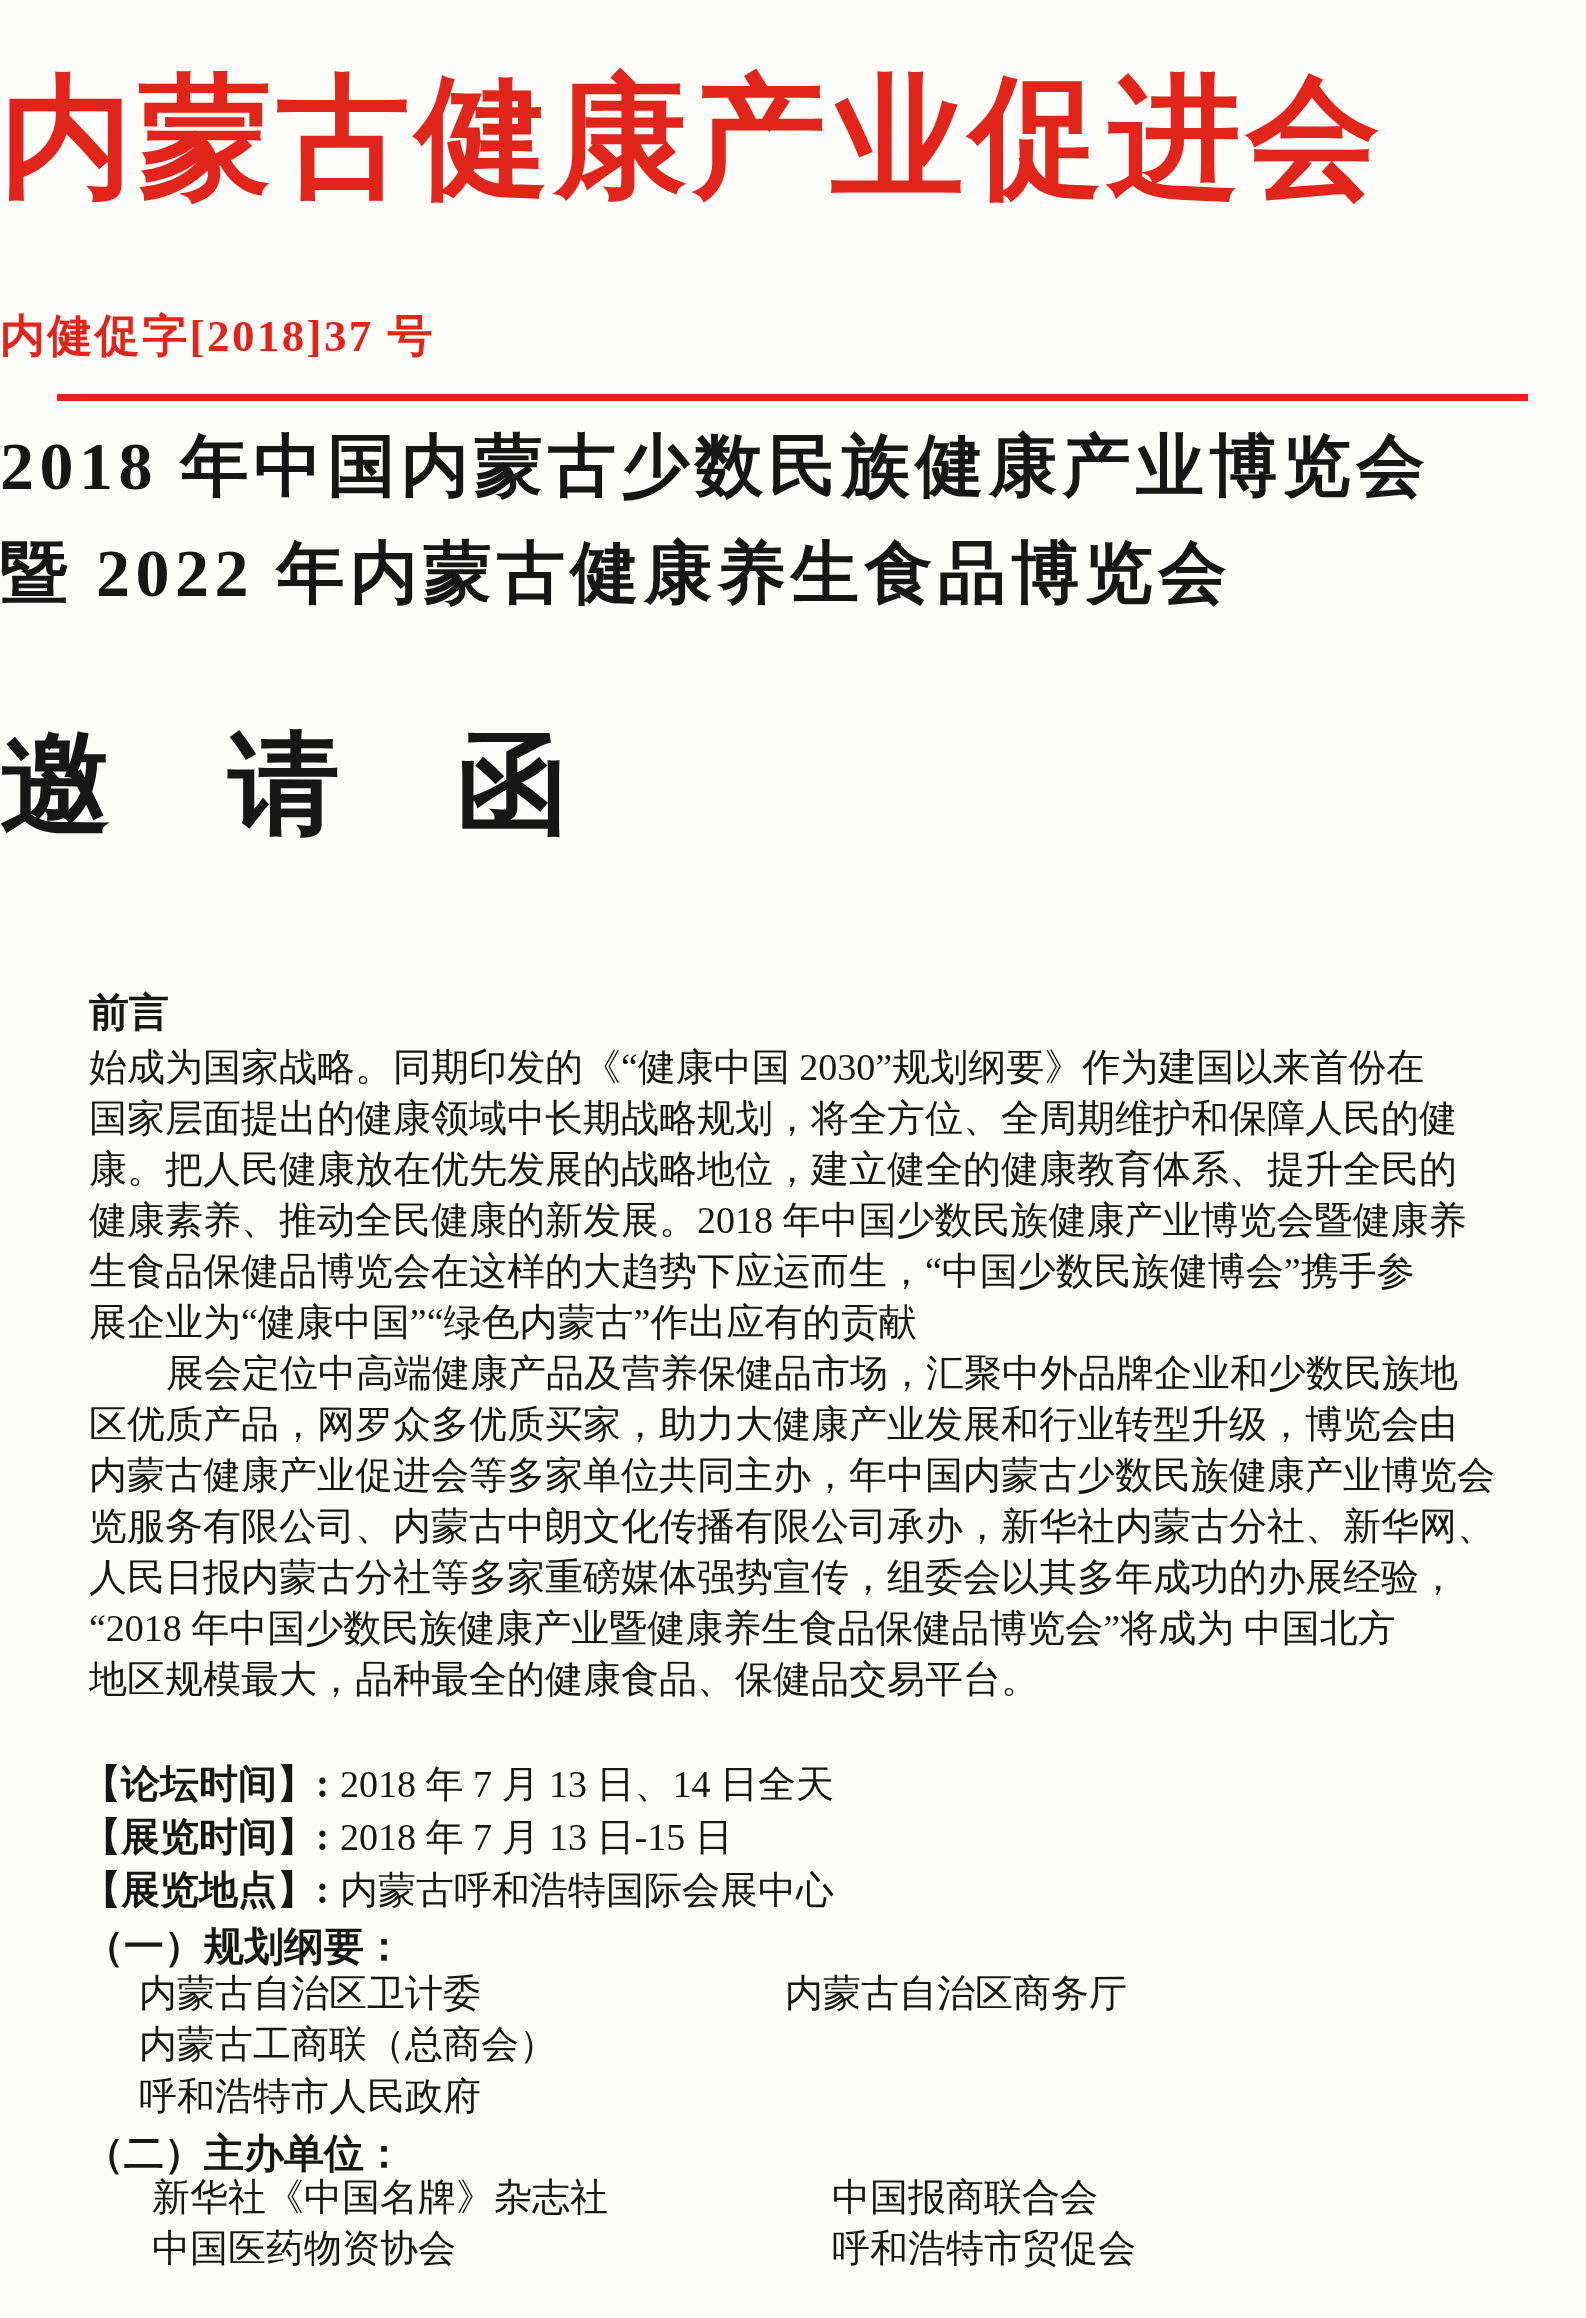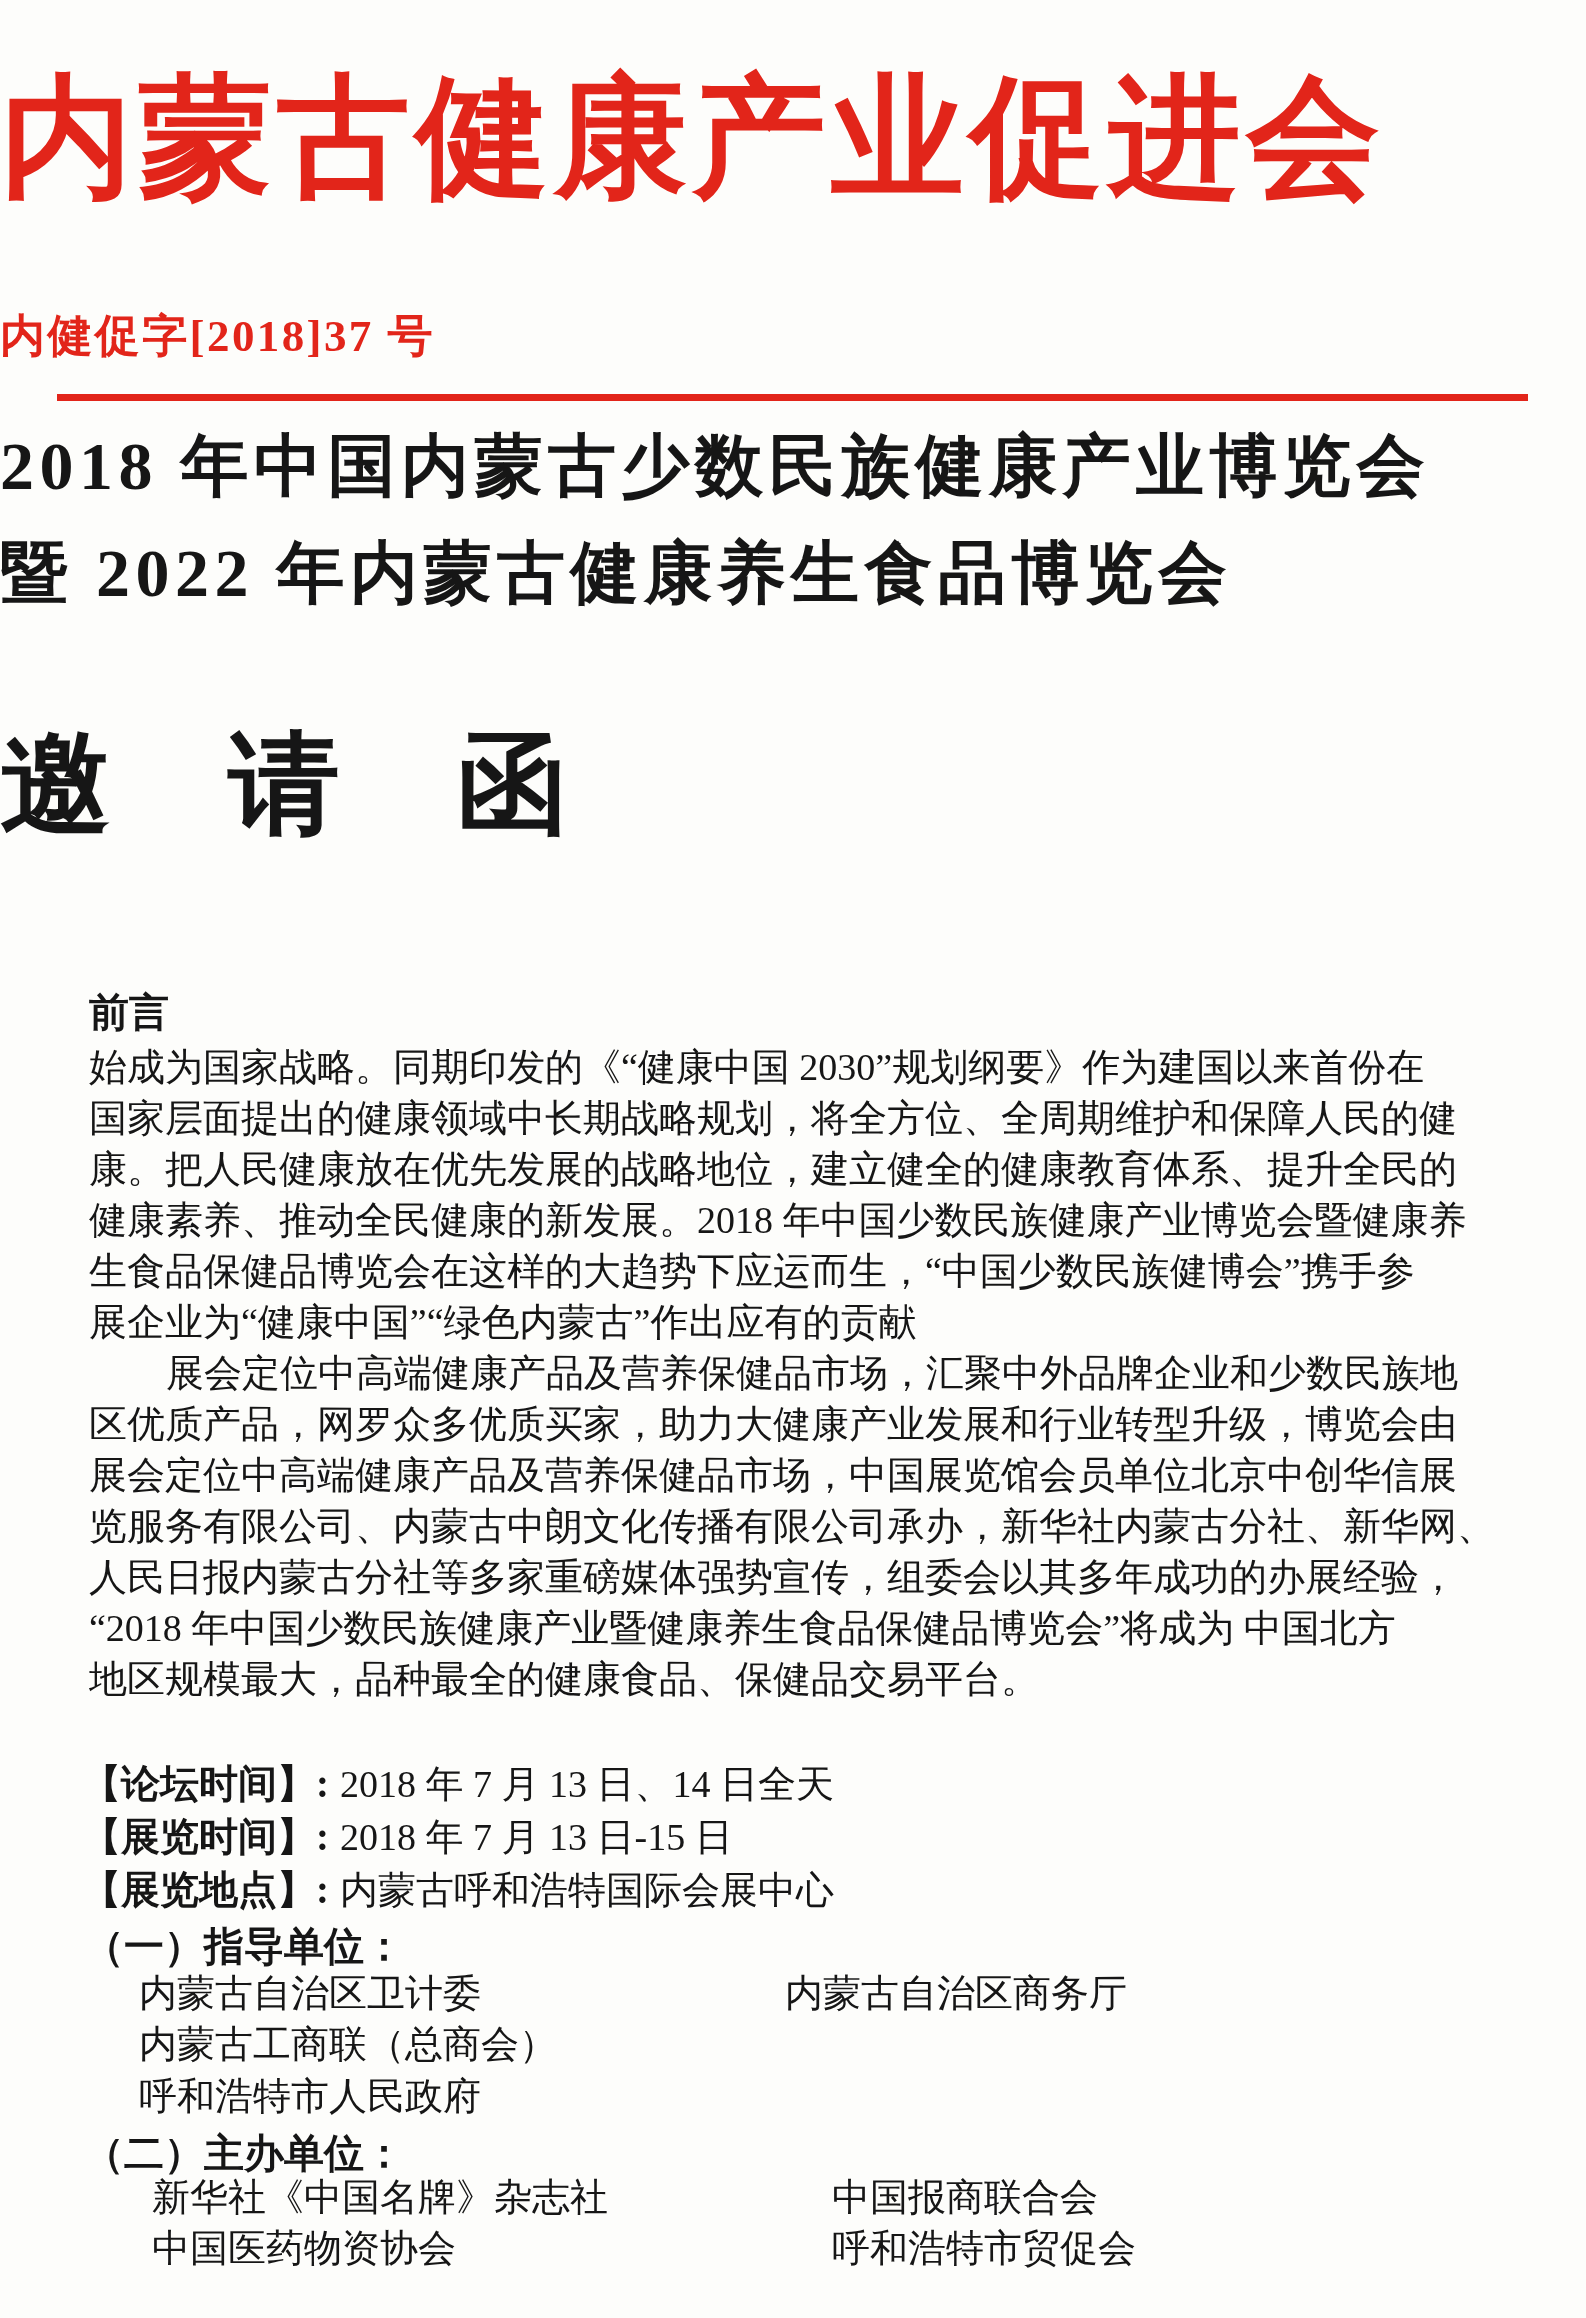--- a/index.html
+++ b/index.html
@@ -144,38 +144,38 @@
 
   <div class="bodylines">
     <div class="line">始成为国家战略。同期印发的《“健康中国 2030”规划纲要》作为建国以来首份在</div>
     <div class="line">国家层面提出的健康领域中长期战略规划，将全方位、全周期维护和保障人民的健</div>
     <div class="line">康。把人民健康放在优先发展的战略地位，建立健全的健康教育体系、提升全民的</div>
     <div class="line">健康素养、推动全民健康的新发展。2018 年中国少数民族健康产业博览会暨健康养</div>
     <div class="line">生食品保健品博览会在这样的大趋势下应运而生，“中国少数民族健博会”携手参</div>
     <div class="line">展企业为“健康中国”“绿色内蒙古”作出应有的贡献</div>
     <div class="line indent">展会定位中高端健康产品及营养保健品市场，汇聚中外品牌企业和少数民族地</div>
     <div class="line">区优质产品，网罗众多优质买家，助力大健康产业发展和行业转型升级，博览会由</div>
-    <div class="line">展会定位中高端健康产品及营养保健品市场，中国展览馆会员单位北京中创华信展</div>
+    <div class="line">内蒙古健康产业促进会等多家单位共同主办，年中国内蒙古少数民族健康产业博览会</div>
     <div class="line">览服务有限公司、内蒙古中朗文化传播有限公司承办，新华社内蒙古分社、新华网、</div>
     <div class="line">人民日报内蒙古分社等多家重磅媒体强势宣传，组委会以其多年成功的办展经验，</div>
     <div class="line">“2018 年中国少数民族健康产业暨健康养生食品保健品博览会”将成为 中国北方</div>
     <div class="line">地区规模最大，品种最全的健康食品、保健品交易平台。</div>
   </div>
 
   <div class="meta m1">
     <span class="lbl">【论坛时间】:</span><span class="val">2018 年 7 月 13 日、14 日全天</span>
   </div>
   <div class="meta m2">
     <span class="lbl">【展览时间】:</span><span class="val">2018 年 7 月 13 日-15 日</span>
   </div>
   <div class="meta m3">
     <span class="lbl">【展览地点】:</span><span class="val">内蒙古呼和浩特国际会展中心</span>
   </div>
 
-  <div class="section-title s1">（一）指导单位：</div>
+  <div class="section-title s1">（一）规划纲要：</div>
 
   <div class="org-row g-row g1">
     <span class="c1">内蒙古自治区卫计委</span>
     <span class="c2">内蒙古自治区商务厅</span>
   </div>
   <div class="org-row g-row g2">
     <span class="c1">内蒙古工商联（总商会）</span>
   </div>
   <div class="org-row g-row g3">
     <span class="c1">呼和浩特市人民政府</span>

